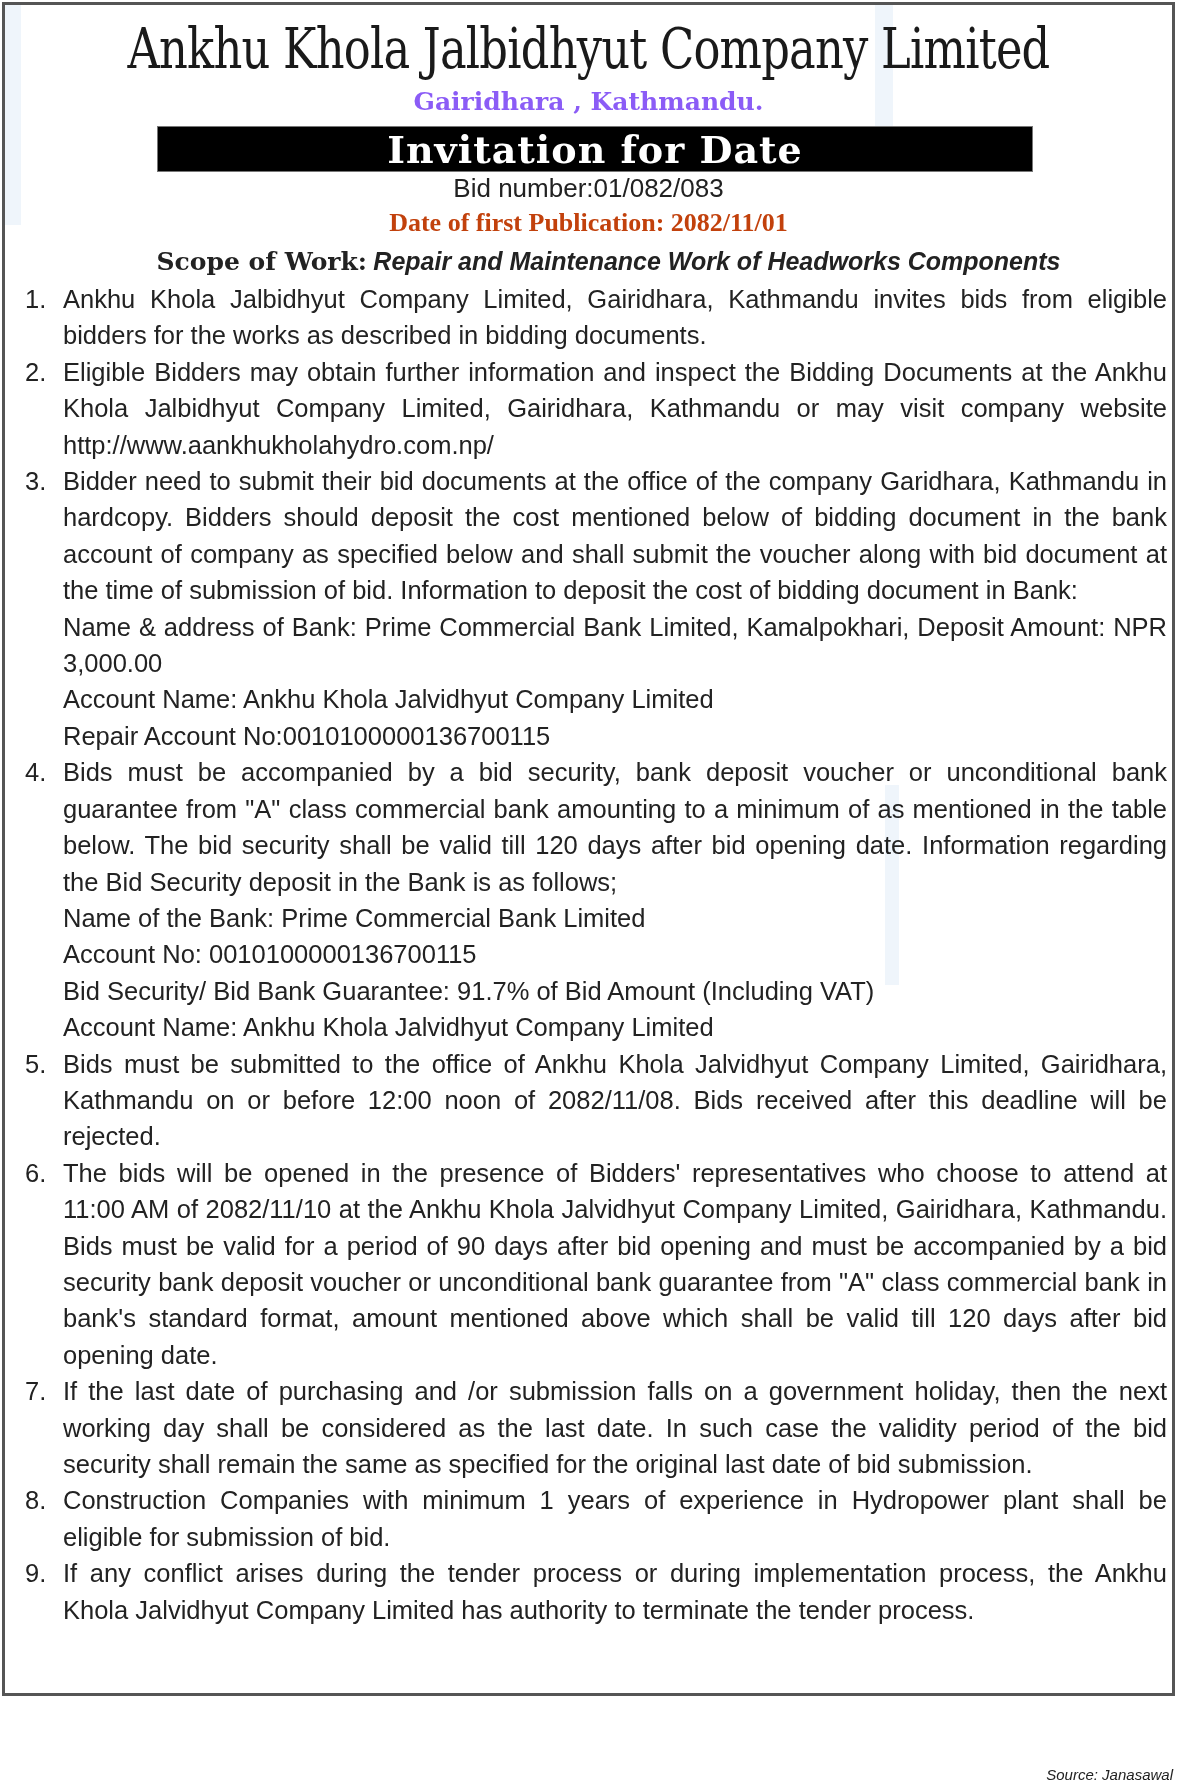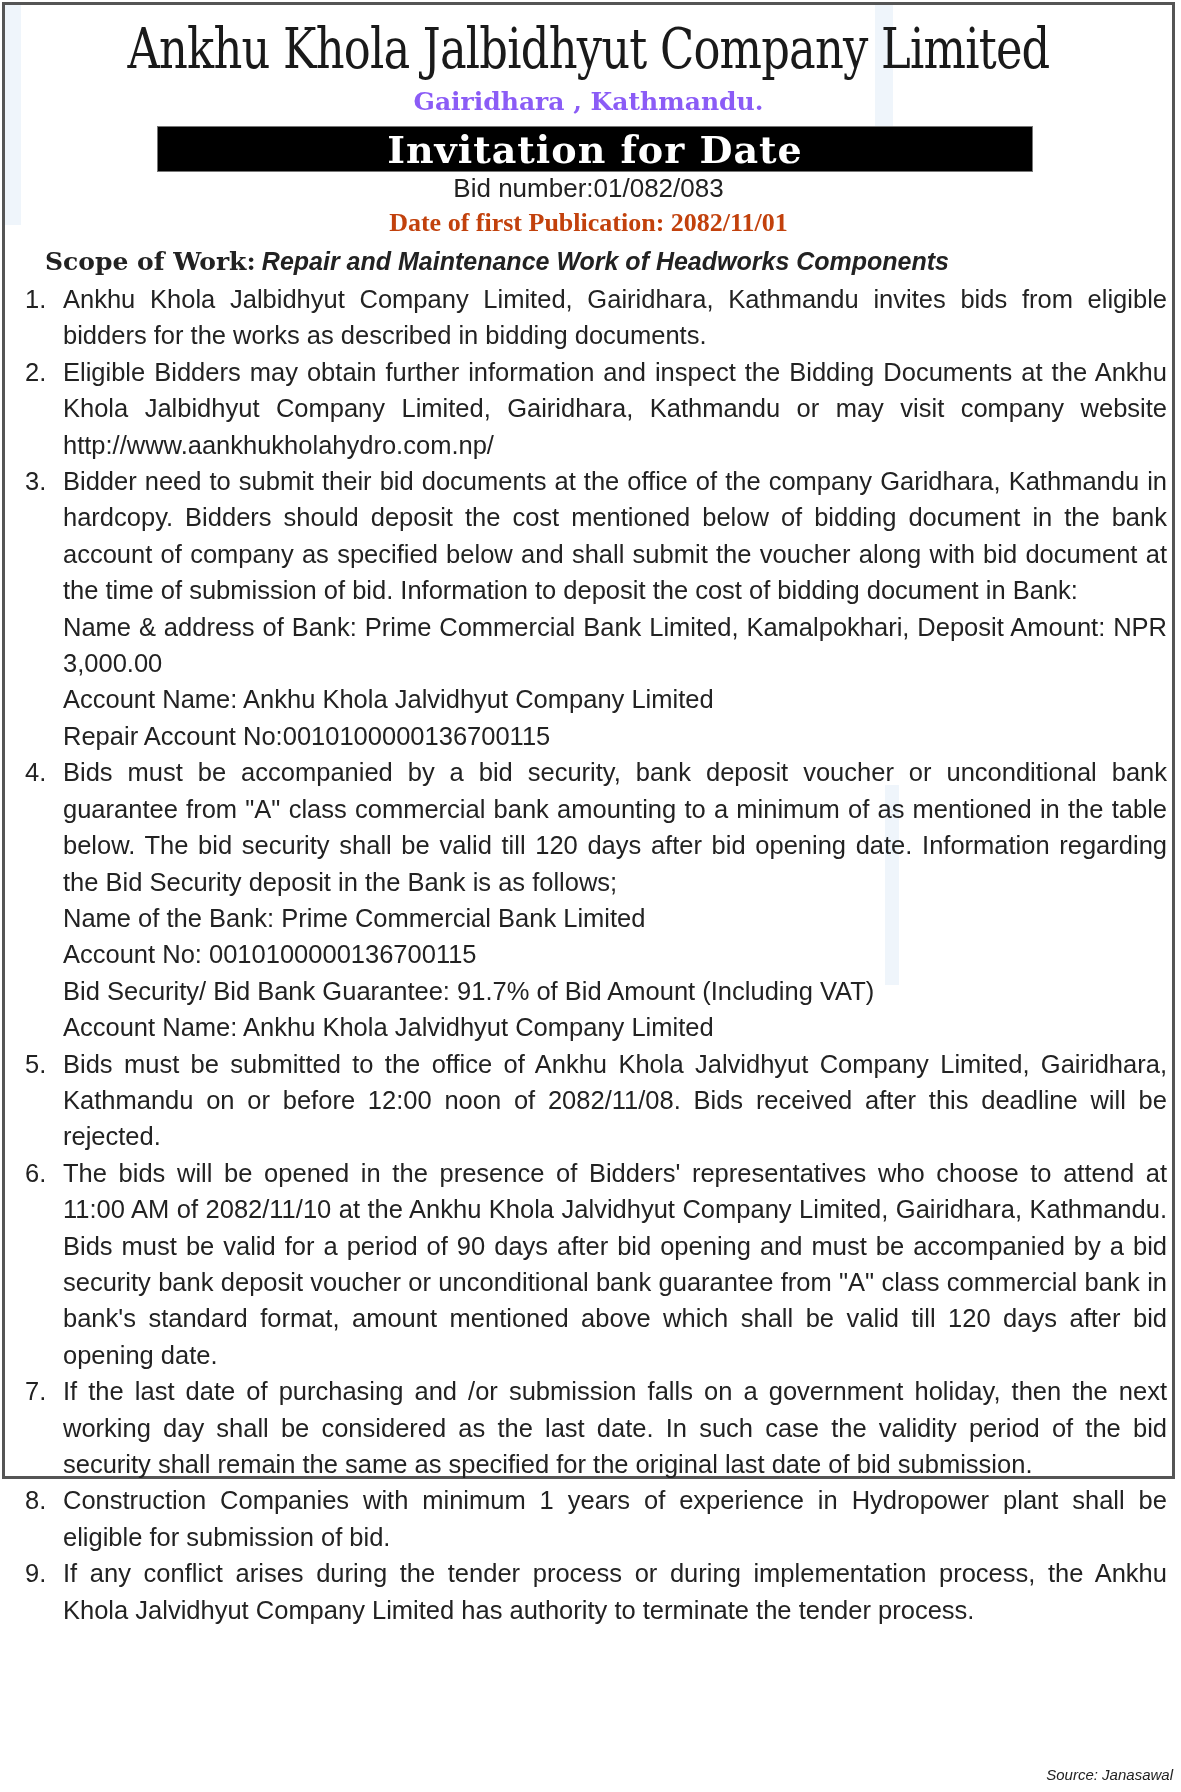--- a/index.html
+++ b/index.html
@@ -1,18 +1,18 @@
 <!DOCTYPE html>
 <html><head>
 <meta charset="utf-8">
 <style>
   html, body { margin: 0; padding: 0; background: #ffffff; }
   body { width: 1181px; height: 1792px; position: relative; overflow: hidden; }
   .frame {
-    position: absolute; left: 2px; top: 2px; width: 1173px; height: 1477px;
+    position: absolute; left: 2px; top: 2px; width: 1173px; height: 1694px;
     border: 3px solid #555555; box-sizing: border-box; background: #ffffff;
   }
   .wm { position: absolute; background: rgba(120,170,220,0.12); pointer-events: none; }
   .title {
     position: absolute; left: 0; right: 0; top: 12px; text-align: center;
     font-family: "DejaVu Serif", serif; font-size: 56px; letter-spacing: -1px;
     color: #1a1a1a; transform: scaleX(0.8); transform-origin: center;
     line-height: 64px;
   }
   .address {
@@ -33,21 +33,21 @@
     position: absolute; left: 0; right: 0; top: 168px; text-align: center;
     font-family: "Liberation Sans", sans-serif; font-size: 26px; color: #222;
     line-height: 30px;
   }
   .pubdate {
     position: absolute; left: 0; right: 0; top: 202px; text-align: center;
     font-family: Liberation Serif, serif; font-weight: bold; font-size: 26px;
     color: #c2410c; line-height: 32px;
   }
   .scope {
-    position: absolute; left: 0; right: 0; top: 240px; text-align: left;
+    position: absolute; left: 0; right: 0; top: 240px; text-align: center;
     font-size: 25px; color: #222; line-height: 32px; padding-left: 40px;
   }
   .scope .lbl { font-family: "DejaVu Serif", serif; font-weight: bold; }
   .scope .val { font-family: "Liberation Sans", sans-serif; font-style: italic; font-weight: bold; }
   .list {
     position: absolute; left: 18px; top: 276px; width: 1144px;
     font-family: "Liberation Sans", sans-serif; font-size: 25.5px;
     line-height: 36.4px; color: #222;
   }
   .item { position: relative; padding-left: 40px; text-align: justify; }

